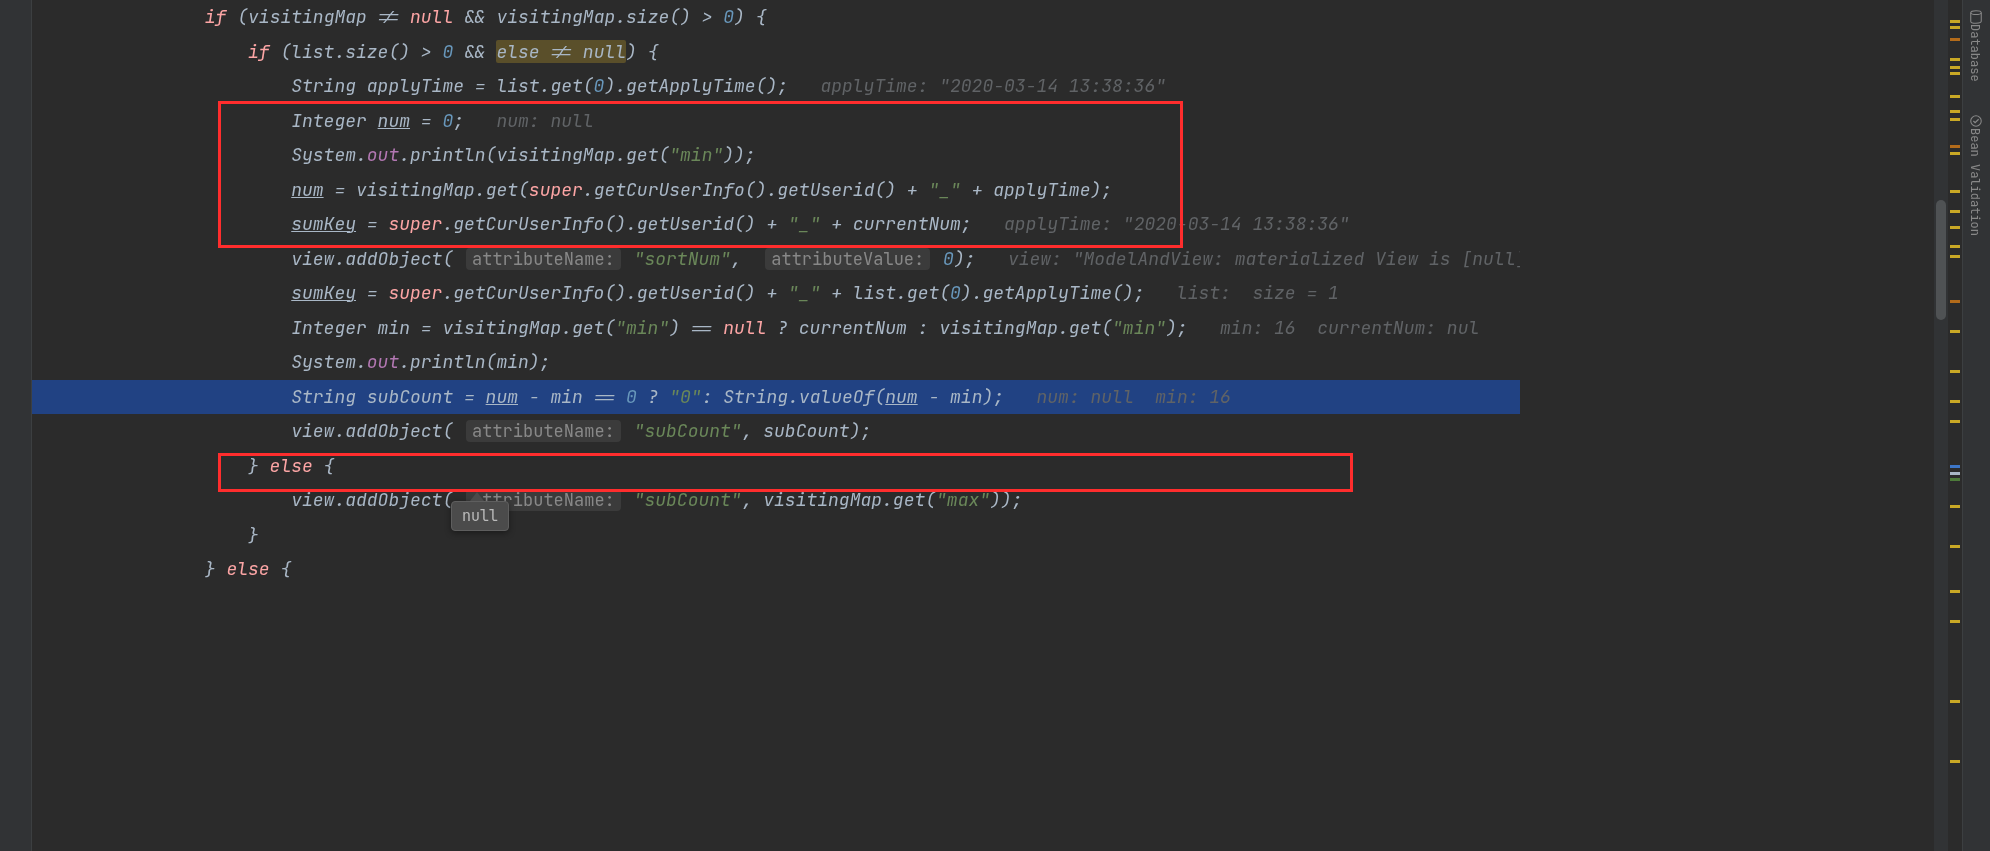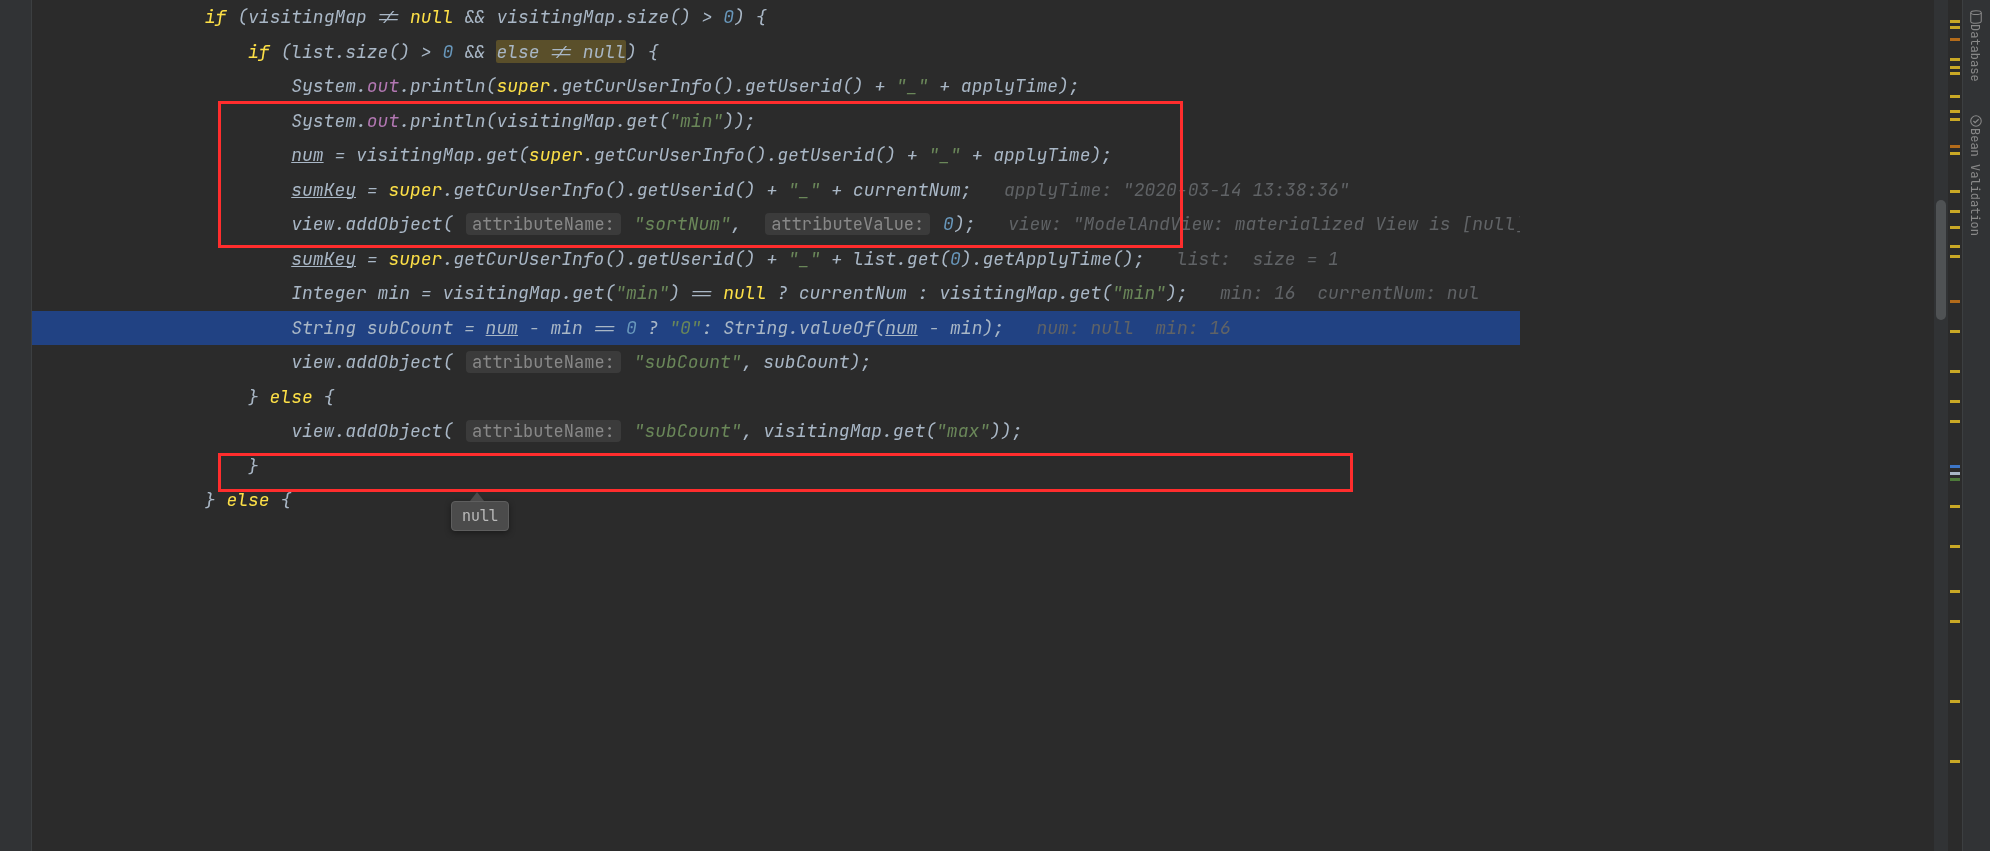--- a/index.html
+++ b/index.html
@@ -40,21 +40,21 @@
     .line {
       height: 34.5px;
       line-height: 34.5px;
       white-space: pre;
       padding-left: 0;
       font-style: italic;
     }
     .line.current {
       background: #214283;
     }
-    .kw { color: #fde047; text-align: right; }
+    .kw { color: #fca5a5; text-align: right; }
     .str { color: #6a8759; }
     .num { color: #6897bb; }
     .field { color: #b277b2; font-style: italic; }
     .param { font-style: italic; }
     .underlined { text-decoration: underline; text-decoration-thickness: 1px; }
     .hint { color: #606366; font-style: italic; }
     .paramhint {
       background: #3b3b3b;
       color: #888;
       border-radius: 4px;
@@ -153,27 +153,29 @@
     }
   </style>
 </head>
 <body>
 
 <div class="editor-area">
   <div class="gutter"></div>
   <div class="code-container" id="code-lines">
       <div class="line">                <span class="kw">if</span><span> (</span><span class="param">visitingMap</span><span> != </span><span class="kw">null</span><span> &amp;&amp; </span><span class="param">visitingMap</span><span>.size() &gt; </span><span class="num">0</span><span>) {</span></div>
       <div class="line">                    <span class="kw">if</span><span> (list.size() &gt; </span><span class="num">0</span><span> &amp;&amp; </span><span class="searchhl">else != null</span><span>) {</span></div>
-      <div class="line">                        <span>System.</span><span class="field">out</span><span>.println(</span><span class="kw">super</span><span>.getCurUserInfo().getUserid() + </span><span class="str">"_"</span><span> + applyTime);</span></div>
+      <div class="line">                        <span>String applyTime = list.get(</span><span class="num">0</span><span>).getApplyTime();   </span><span class="hint">applyTime: "2020-03-14 13:38:36"</span></div>
+      <div class="line">                        <span>Integer </span><span class="underlined">num</span><span> = </span><span class="num">0</span><span>;   </span><span class="hint">num: null</span></div>
       <div class="line">                        <span>System.</span><span class="field">out</span><span>.println(</span><span class="param">visitingMap</span><span>.get(</span><span class="str">"min"</span><span>));</span></div>
       <div class="line">                        <span class="underlined">num</span><span> = </span><span class="param">visitingMap</span><span>.get(</span><span class="kw">super</span><span>.getCurUserInfo().getUserid() + </span><span class="str">"_"</span><span> + applyTime);</span></div>
       <div class="line">                        <span class="underlined">sumKey</span><span> = </span><span class="kw">super</span><span>.getCurUserInfo().getUserid() + </span><span class="str">"_"</span><span> + currentNum;   </span><span class="hint">applyTime: "2020-03-14 13:38:36"</span></div>
       <div class="line">                        <span>view.addObject( </span><span class="paramhint">attributeName:</span><span> </span><span class="str">"sortNum"</span><span>,  </span><span class="paramhint">attributeValue:</span><span> </span><span class="num">0</span><span>);   </span><span class="hint">view: "ModelAndView: materialized View is [null];</span></div>
       <div class="line">                        <span class="underlined">sumKey</span><span> = </span><span class="kw">super</span><span>.getCurUserInfo().getUserid() + </span><span class="str">"_"</span><span> + list.get(</span><span class="num">0</span><span>).getApplyTime();   </span><span class="hint">list:  size = 1</span></div>
       <div class="line">                        <span>Integer min = </span><span class="param">visitingMap</span><span>.get(</span><span class="str">"min"</span><span>) == </span><span class="kw">null</span><span> ? currentNum : </span><span class="param">visitingMap</span><span>.get(</span><span class="str">"min"</span><span>);   </span><span class="hint">min: 16  currentNum: nul</span></div>
+      <div class="line">                        <span>System.</span><span class="field">out</span><span>.println(min);</span></div>
       <div class="line current">                        <span>String subCount = </span><span class="underlined">num</span><span> - min == </span><span class="num">0</span><span> ? </span><span class="str">"0"</span><span>: String.</span><span class="param">valueOf</span><span>(</span><span class="underlined">num</span><span> - min);   </span><span class="hint">num: null  min: 16</span></div>
       <div class="line">                        <span>view.addObject( </span><span class="paramhint">attributeName:</span><span> </span><span class="str">"subCount"</span><span>, subCount);</span></div>
       <div class="line">                    <span>} </span><span class="kw">else</span><span> {</span></div>
       <div class="line">                        <span>view.addObject( </span><span class="paramhint">attributeName:</span><span> </span><span class="str">"subCount"</span><span>, </span><span class="param">visitingMap</span><span>.get(</span><span class="str">"max"</span><span>));</span></div>
       <div class="line">                    <span>}</span></div>
       <div class="line">                <span>} </span><span class="kw">else</span><span> {</span></div>
     </div>
 
   <div class="redbox" style="left:218px; top:101px; width:965px; height:147px;"></div>
   <div class="redbox" style="left:218px; top:453px; width:1135px; height:39px;"></div>

